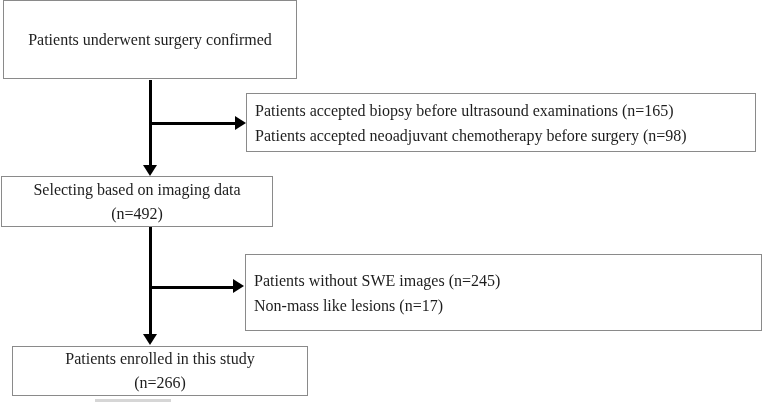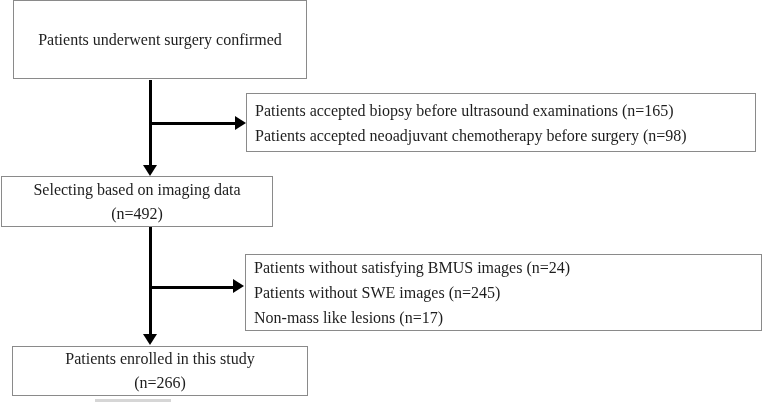--- a/index.html
+++ b/index.html
@@ -54,21 +54,21 @@
     border-bottom: 7px solid transparent;
     border-left: 11px solid var(--arrow, #000000);
   }
   .fragment {
     position: absolute;
     background: #c4c4c4;
     opacity: 0.7;
   }
 
   
-  #box-top        { left: 13px;   top: 0px;   width: 294px; height: 79px; }
+  #box-top        { left: 3px;   top: 0px;   width: 294px; height: 79px; }
   #box-excl1      { left: 246px; top: 93px;  width: 510px; height: 59px; }
   #box-selection  { left: 1px;   top: 176px; width: 272px; height: 51px; }
   #box-excl2      { left: 245px; top: 254px; width: 517px; height: 77px; }
   #box-enrolled   { left: 12px;   top: 346px; width: 296px; height: 50px; }
 
   #vline-1        { left: 148.5px; top: 80px;  height: 86px; }
   #ahead-down-1   { left: 143px;   top: 165px; }
   #hline-1        { left: 150px;   top: 121.5px; width: 86px; }
   #ahead-right-1  { left: 235px;   top: 116px; }
 
@@ -104,21 +104,20 @@
     <div class="tline">(n=492)</div>
   </div>
 
   <div class="vline" id="vline-2"></div>
   <div class="arrow-down" id="ahead-down-2"></div>
 
   <div class="hline" id="hline-2"></div>
   <div class="arrow-right" id="ahead-right-2"></div>
 
   <div class="fbox left" id="box-excl2">
-    <div class="tline">Patients without satisfying BMUS images (n=24)</div>
     <div class="tline">Patients without SWE images (n=245)</div>
     <div class="tline">Non-mass like lesions (n=17)</div>
   </div>
 
   <div class="fbox center" id="box-enrolled">
     <div class="tline">Patients enrolled in this study</div>
     <div class="tline">(n=266)</div>
   </div>
 
   <div class="fragment" id="caption-fragment"></div>

